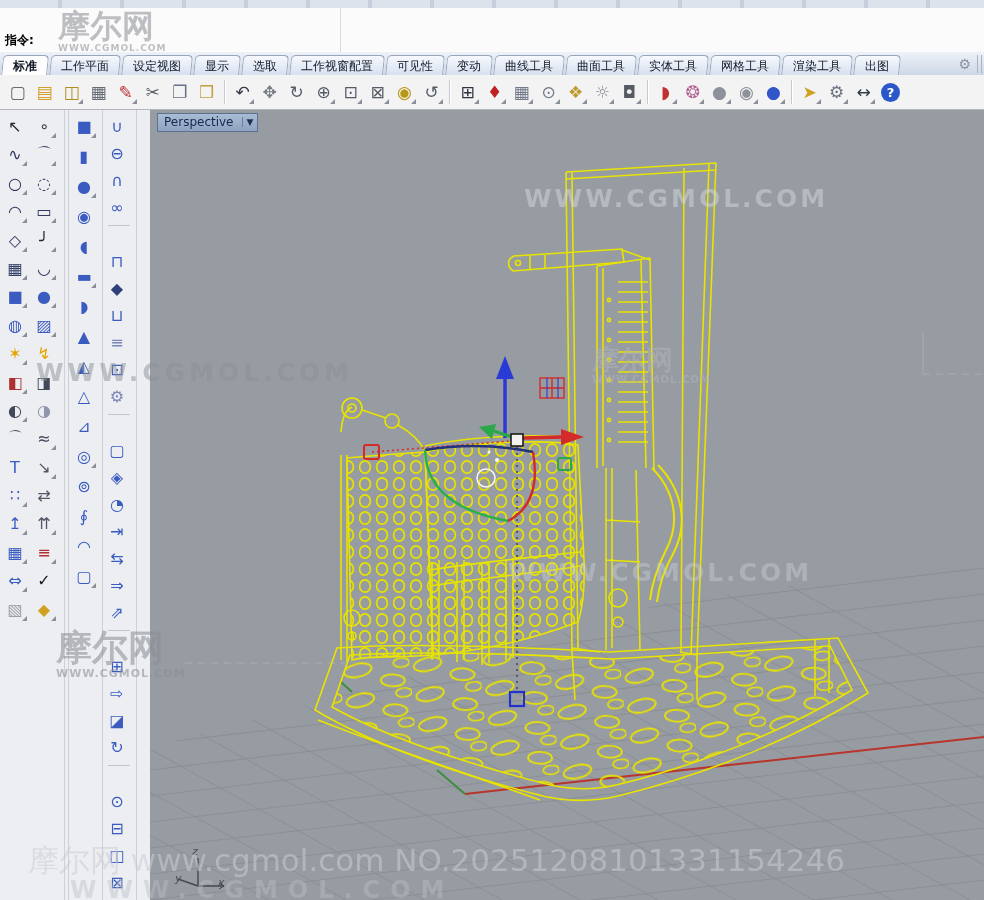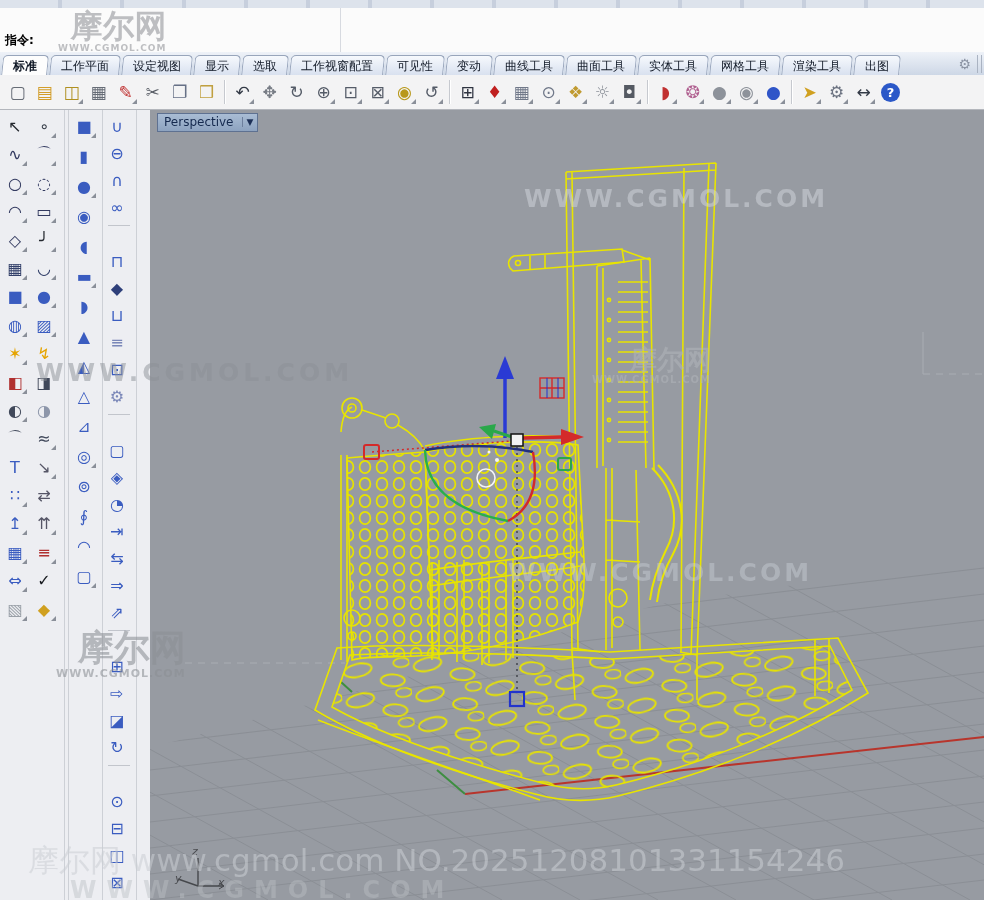--- a/index.html
+++ b/index.html
@@ -49,21 +49,21 @@
   .palette .sep i{display:block;width:22px;height:1px;background:#c2c5cc;margin:0 auto;}
   
   #viewport{position:absolute;left:150px;top:110px;width:834px;height:790px;background:#979ba2;}
   #viewport svg{position:absolute;left:0;top:0;}
   #vp-title{position:absolute;left:7px;top:3px;z-index:6;display:flex;align-items:center;
     background:linear-gradient(#a9bcd4,#8da3c0);border:1px solid #5e7191;color:#15294e;
     font-size:12px;padding:1px 4px 2px 6px;}
   #vp-title .dd{margin-left:8px;border-left:1px solid #6d7f9d;padding-left:4px;font-size:9px;color:#1d3057;}
   
   .wm{position:absolute;z-index:50;font-weight:bold;pointer-events:none;white-space:nowrap;}
-  .wm .big{display:block;line-height:1;text-align:right;}
+  .wm .big{display:block;line-height:1;}
   .wm .sub{display:block;line-height:1;margin-top:2px;letter-spacing:1px;}
   #wm-logo-top{left:58px;top:10px;color:rgba(148,150,155,.6);}
   #wm-logo-top .big{font-size:32px;}#wm-logo-top .sub{font-size:9px;}
   #wm-a{left:524px;top:184px;font-size:25px;letter-spacing:3px;color:rgba(212,216,222,.5);}
   #wm-b{left:36px;top:358px;font-size:25px;letter-spacing:4px;color:rgba(140,143,149,.5);}
   #wm-c{left:592px;top:346px;color:rgba(176,180,186,.55);}
   #wm-c .big{font-size:27px;}#wm-c .sub{font-size:10px;}
   #wm-d{left:508px;top:558px;font-size:25px;letter-spacing:3px;color:rgba(206,210,216,.42);}
   #wm-e{left:56px;top:630px;color:rgba(140,143,148,.58);}
   #wm-e .big{font-size:36px;}#wm-e .sub{font-size:11px;}

